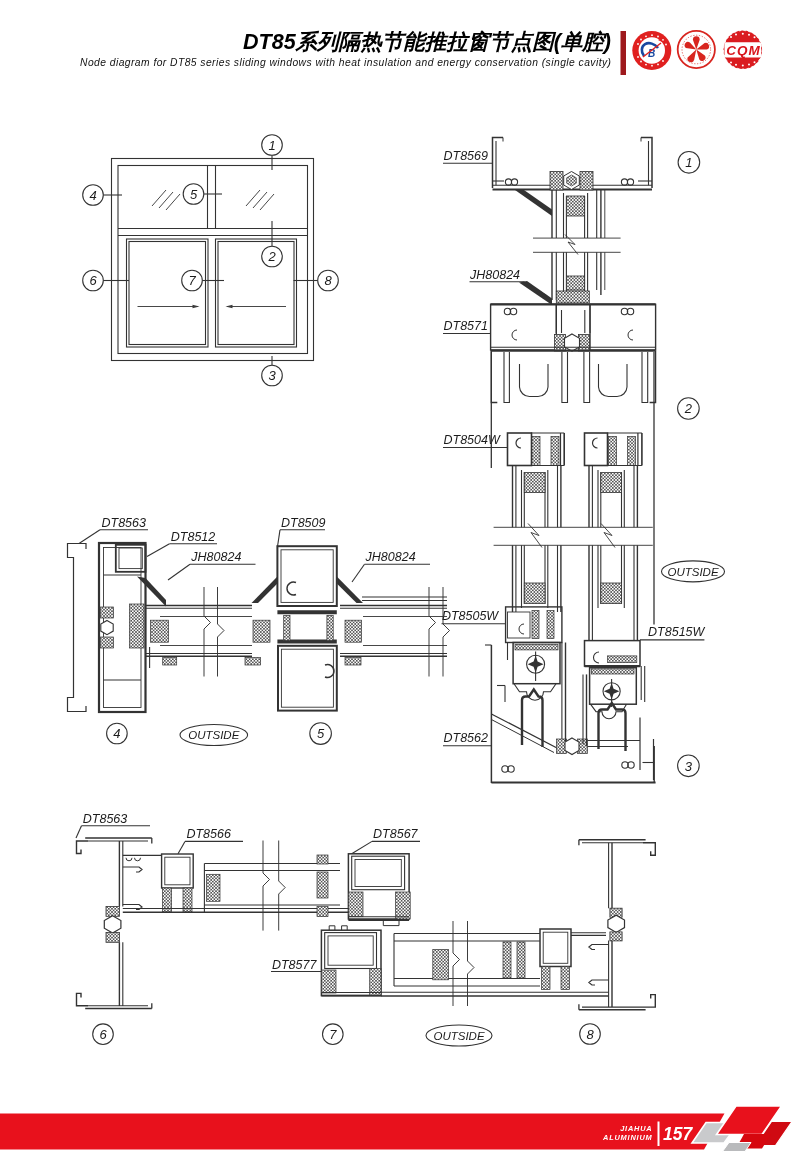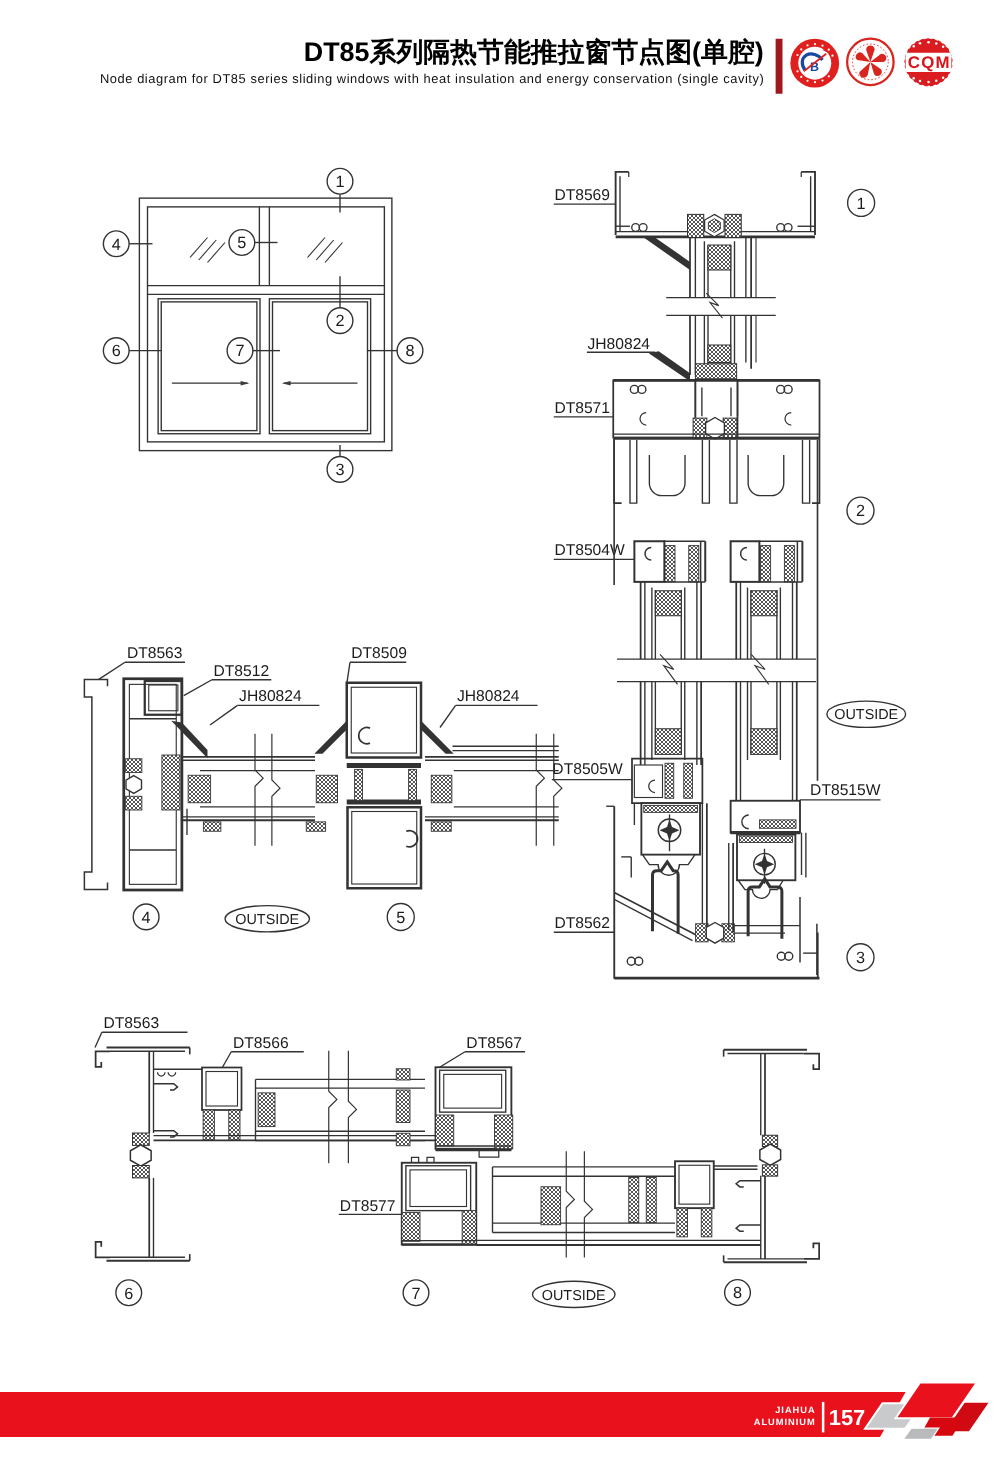--- a/index.html
+++ b/index.html
@@ -1,17 +1,17 @@
 <!DOCTYPE html>
 <html><head>
 <meta charset="utf-8">
 <style>
 html,body{margin:0;padding:0;background:#fff;}
 #page{position:relative;width:800px;height:1167px;background:#fff;overflow:hidden;
-font-family:"Liberation Sans", sans-serif;}
+font-family:"Liberation Sans", sans-serif;font-style:italic;}
 svg text{font-family:"Liberation Sans", sans-serif;}
 .lbl{font-size:12.5px;fill:#1c1c1c;}
 .num{font-size:13px;fill:#1c1c1c;}
 </style>
 </head>
 <body>
 <div id="page">
 <svg width="800" height="1167" viewBox="0 0 800 1167">
 <defs>
 <pattern id="hz" width="3.2" height="3.2" patternUnits="userSpaceOnUse">

